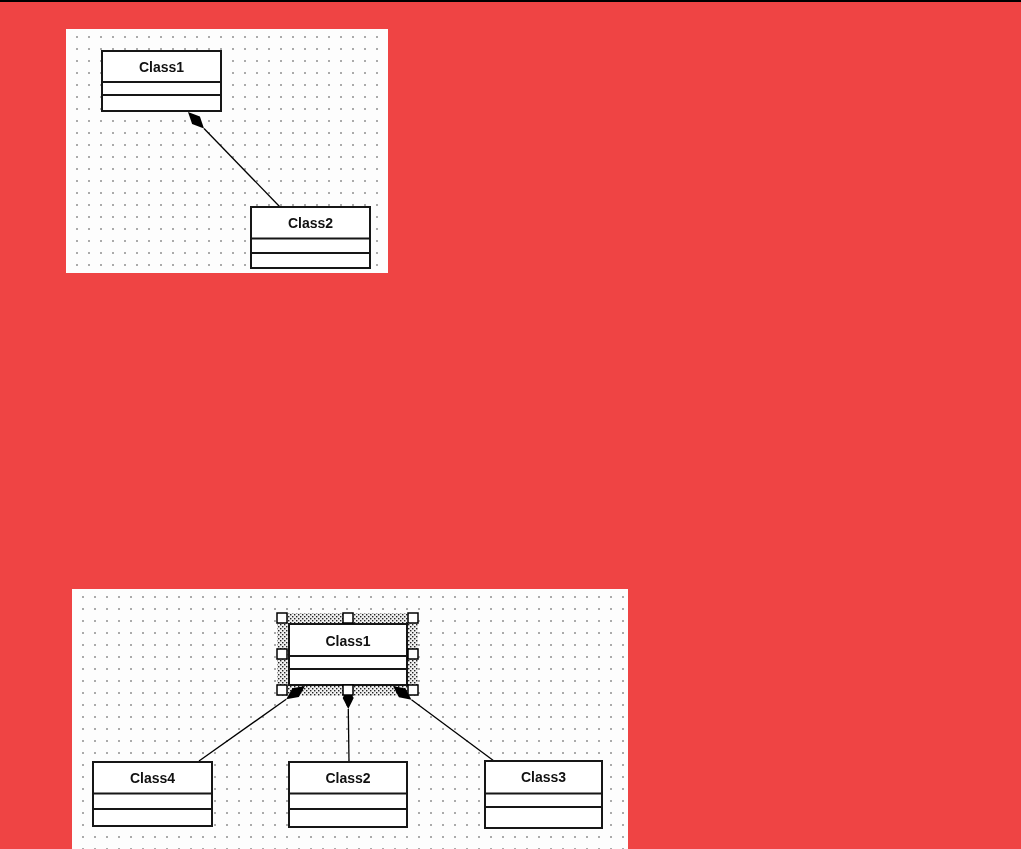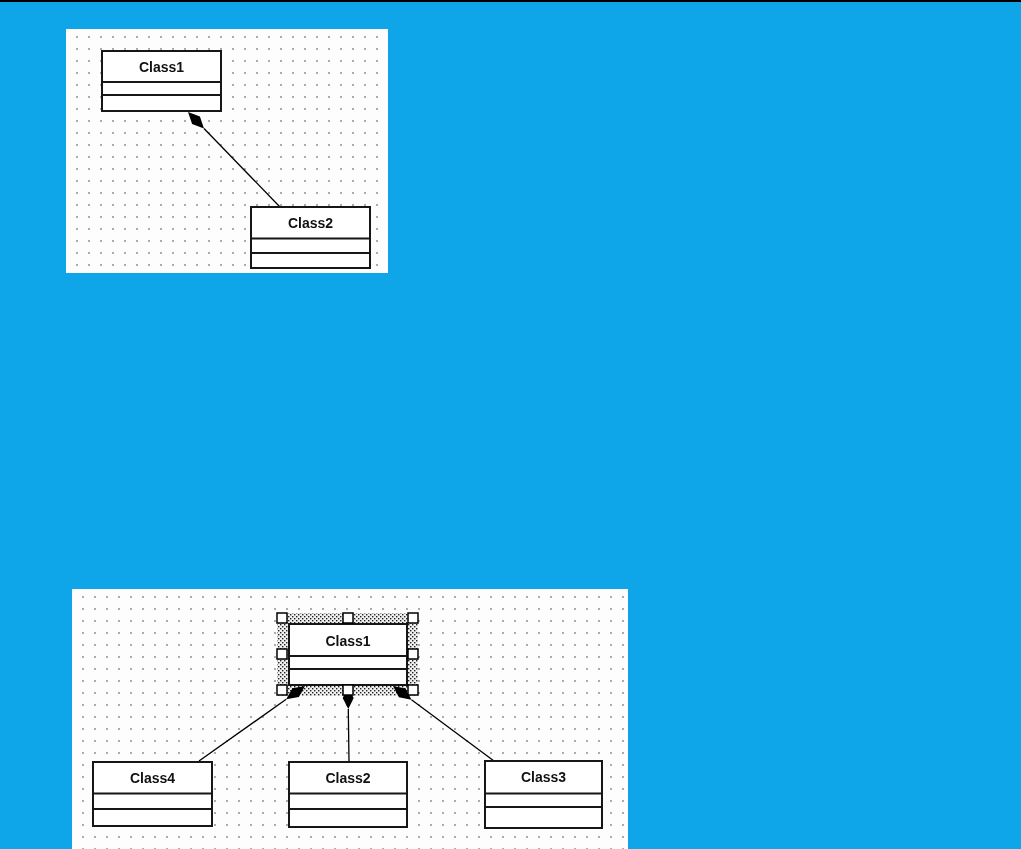--- a/index.html
+++ b/index.html
@@ -2,21 +2,21 @@
 <html><head>
 <meta charset="utf-8">
 <style>
   html, body {
     margin: 0; padding: 0;
     width: 1021px; height: 849px;
     background: #ffffff;
     overflow: hidden;
     font-family: "Liberation Sans", sans-serif;
   }
-  .page { position: relative; width: 1021px; height: 849px; background:#0ea5e9; }
+  .page { position: relative; width: 1021px; height: 849px; background:#ef4444; }
   .top-rule {
     position: absolute; left: 0; top: 0;
     width: 1021px; height: 2px; background: #000000;
   }
   .grid-canvas {
     position: absolute;
     background-color: #fdfdfd;
     background-image: radial-gradient(circle, #ababab 1px, rgba(0,0,0,0) 1.4px);
     background-size: 12px 12px;
     background-position: 5px 2px;

